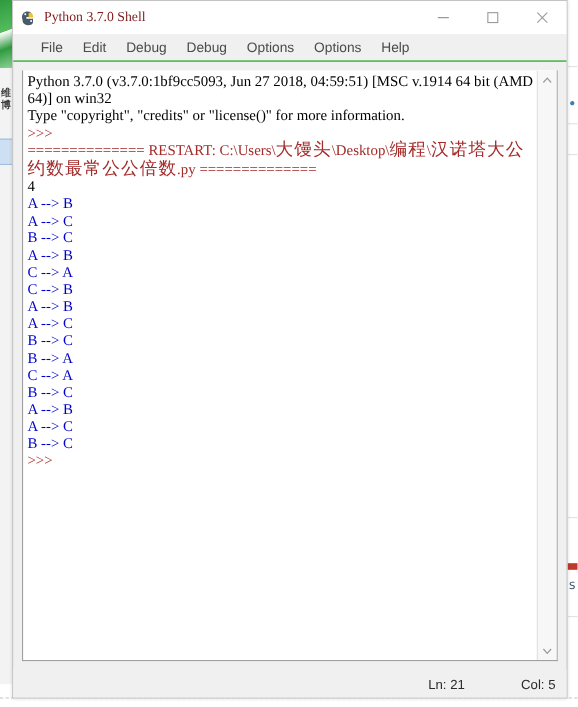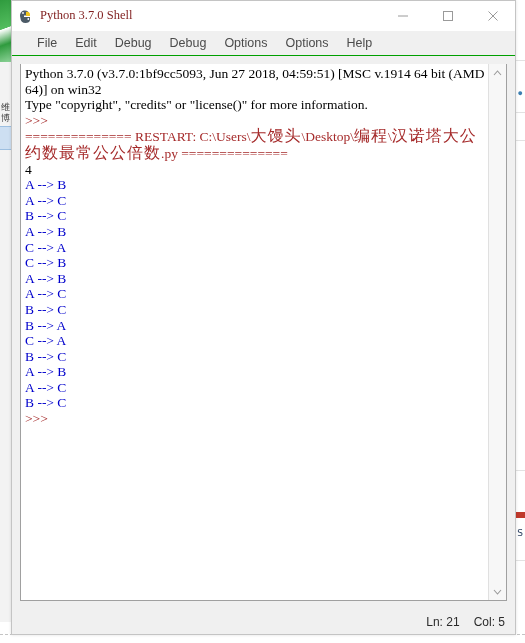--- a/index.html
+++ b/index.html
@@ -38,21 +38,21 @@
     position: absolute;
     left: 0;
     width: 11px;
     font-family: "DejaVu Sans", sans-serif;
     font-size: 9px;
     line-height: 11px;
     color: #3a3a3a;
     text-align: center;
     writing-mode: horizontal-tb;
   }
-  .bg-left-text.t1 { top: 102px; }
+  .bg-left-text.t1 { top: 80px; font-weight: bold; }
   .bg-left-text.t2 { top: 154px; margin-left: 28px; }
   .bg-left-sel {
     position: absolute;
     left: 0; top: 126px;
     width: 11px; height: 22px;
     background: #cddff2;
     border-top: 1px solid #9dbfe0;
     border-bottom: 1px solid #9dbfe0;
   }
   .bg-right-panel {
@@ -217,20 +217,21 @@
     background: #f0f0f0;
     flex: 0 0 auto;
     display: flex;
     align-items: center;
     justify-content: flex-end;
     padding-right: 10px;
     font-size: 12px;
     color: #2b2b2b;
     font-family: "Liberation Sans", sans-serif;
     border-top: 1px solid #f0f0f0;
+    gap: 37px;
   }
   #status-bar .stat { margin-left: 14px; white-space: nowrap; }
 </style>
 </head>
 <body>
 
 <div id="desktop">
 
   <div class="bg-green-logo"></div>
 

